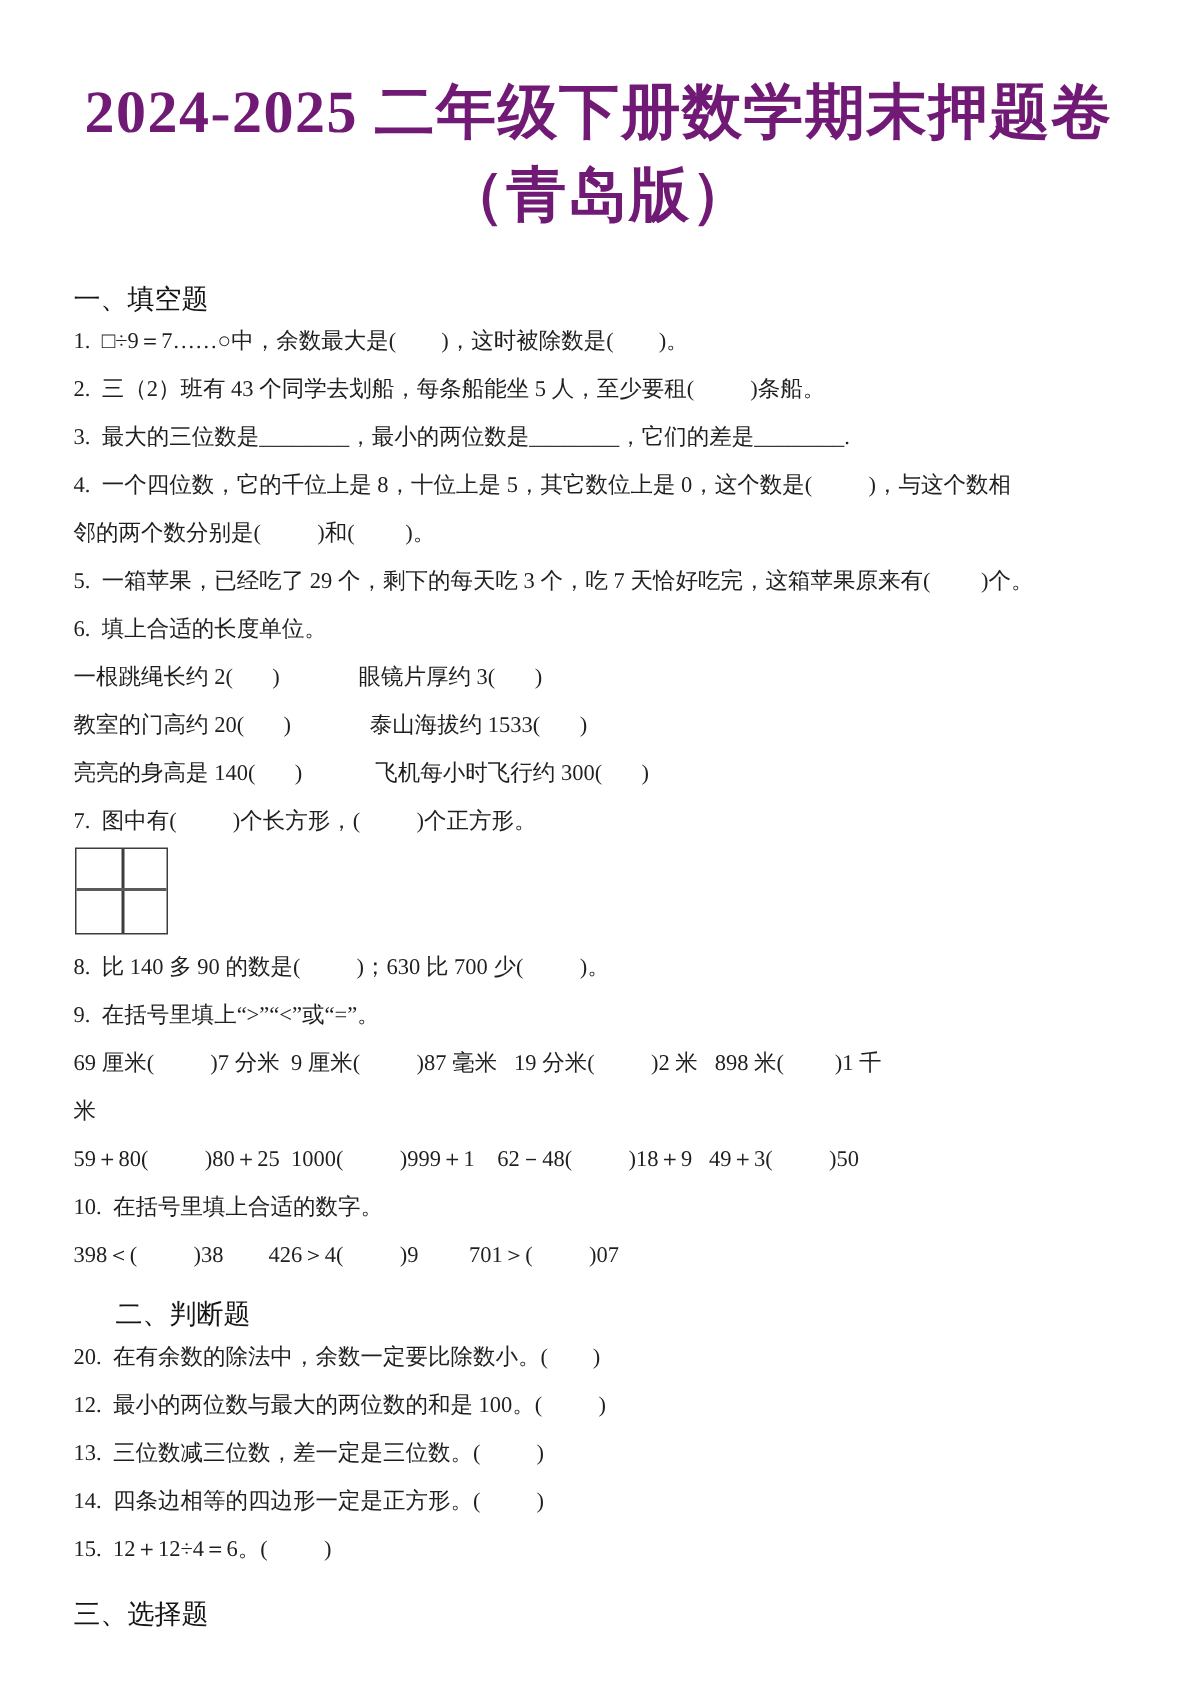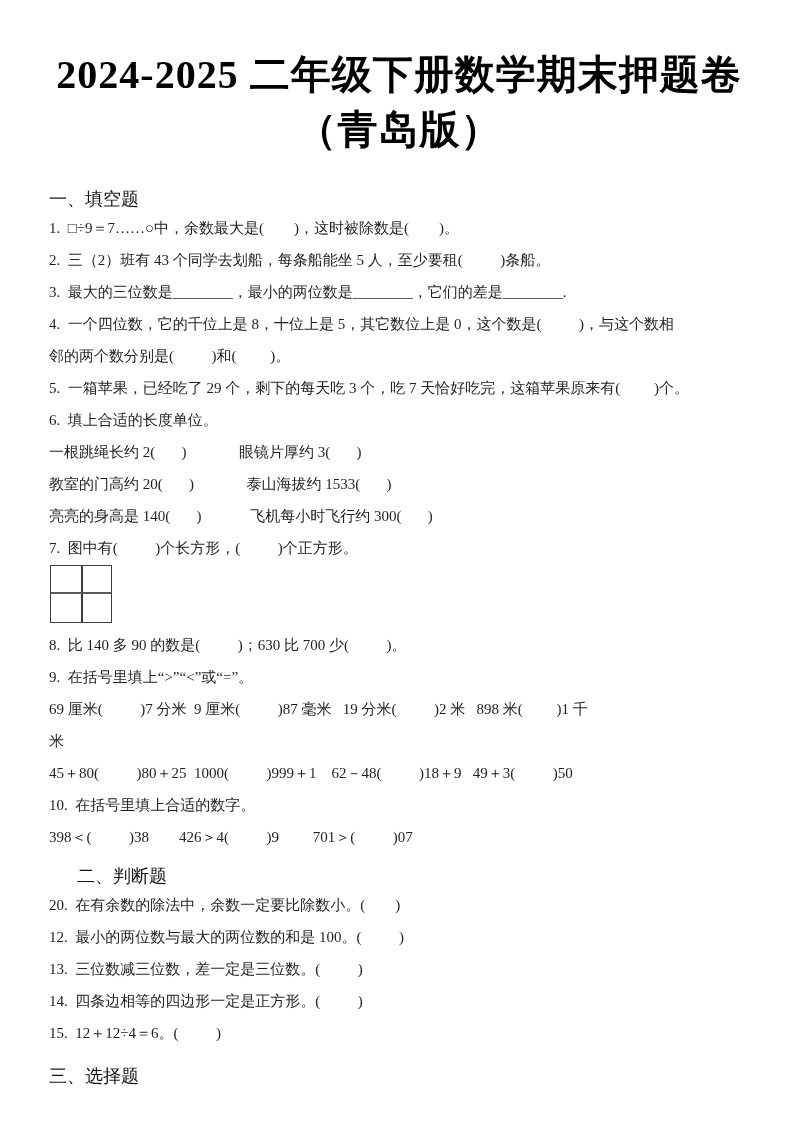--- a/index.html
+++ b/index.html
@@ -17,21 +17,21 @@
     padding: 46px 44px 0 49px;
     overflow: hidden;
     color: #1c1c1c;
     font-family: "Liberation Serif", "DejaVu Serif", serif;
   }
   .title {
     margin: 0;
     text-align: center;
     font-size: 40px;
     font-weight: 700;
-    color: #000000;
+    color: #701a75;
     letter-spacing: 1px;
     white-space: pre;
   }
   .title.l1 { line-height: 58px; }
   .title.l2 { line-height: 52px; }
   .body { margin-top: 30px; }
   .sec-heading {
     margin: 0;
     font-family: "Liberation Sans", "DejaVu Sans", sans-serif;
     font-size: 18px;
@@ -101,21 +101,21 @@
 
     <div class="grid-fig">
       <div class="vline"></div>
       <div class="hline"></div>
     </div>
 
     <p class="ln">8.  比 140 多 90 的数是(          )；630 比 700 少(          )。</p>
     <p class="ln">9.  在括号里填上“&gt;”“&lt;”或“=”。</p>
     <p class="ln">69 厘米(          )7 分米  9 厘米(          )87 毫米   19 分米(          )2 米   898 米(         )1 千</p>
     <p class="ln">米</p>
-    <p class="ln">45＋80(          )80＋25  1000(          )999＋1    62－48(          )18＋9   49＋3(          )50</p>
+    <p class="ln">59＋80(          )80＋25  1000(          )999＋1    62－48(          )18＋9   49＋3(          )50</p>
     <p class="ln">10.  在括号里填上合适的数字。</p>
     <p class="ln">398＜(          )38        426＞4(          )9         701＞(          )07</p>
 
     <p class="sec-heading judge">二、判断题</p>
 
     <p class="ln">20.  在有余数的除法中，余数一定要比除数小。(        )</p>
     <p class="ln">12.  最小的两位数与最大的两位数的和是 100。(          )</p>
     <p class="ln">13.  三位数减三位数，差一定是三位数。(          )</p>
     <p class="ln">14.  四条边相等的四边形一定是正方形。(          )</p>
     <p class="ln">15.  12＋12÷4＝6。(          )</p>

